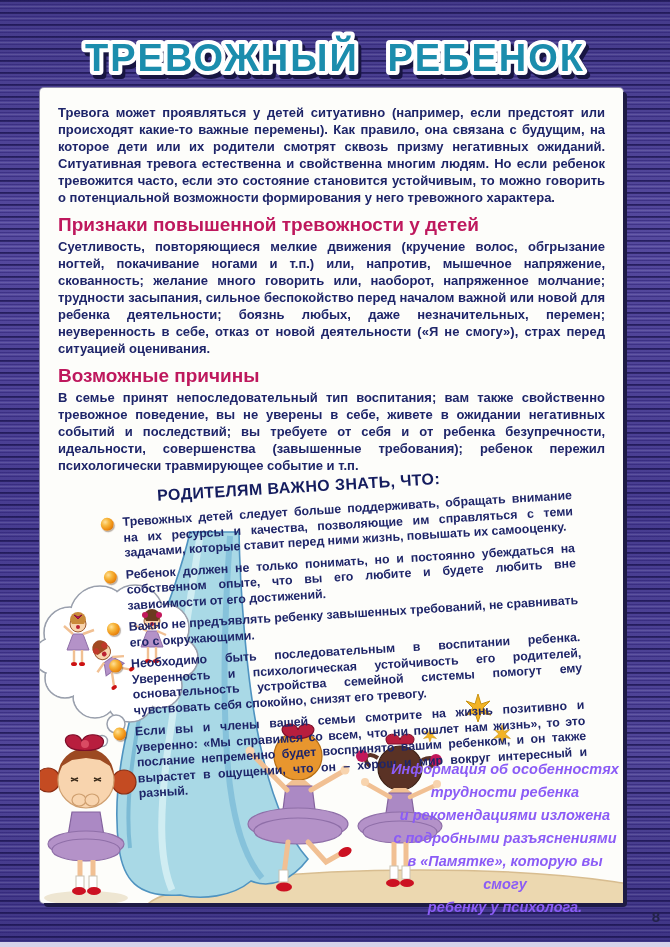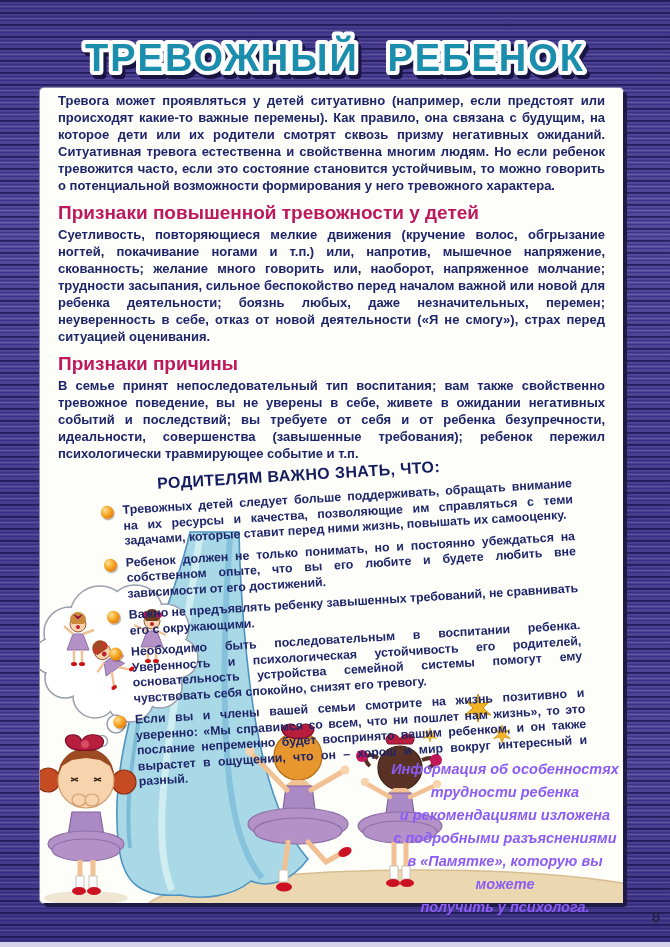--- a/index.html
+++ b/index.html
@@ -23,21 +23,21 @@
     letter-spacing:2px;word-spacing:16px;
     fill:#1b8dad;stroke:#ffffff;stroke-width:8px;stroke-linejoin:round;paint-order:stroke;
     filter:drop-shadow(3px 4px 0 #181542);
   }
   .sheet{
     position:absolute;left:40px;top:88px;width:583px;height:815px;
     background:#fdfdfa;border-radius:4px;
     box-shadow:4px 4px 0 #1e1b44, 0 0 0 1px #8f8caa;
   }
   .para{margin:0 18px;color:#1e2569;font-size:13px;line-height:17px;font-weight:bold;text-align:justify;}
-  .intro{margin-top:4px;}
+  .intro{margin-top:16px;}
   h2{margin:7px 18px 2px;color:#be185d;font-size:19px;line-height:23px;font-weight:bold;}
   .tilted{position:relative;z-index:2;margin:16px 0 0 68px;width:472px;transform:rotate(-3.4deg);transform-origin:0 50%;}
   .pheading{margin-left:58px;color:#141c5e;font-size:16px;font-weight:bold;letter-spacing:.4px;}
   .blist{list-style:none;margin:8px 0 0;padding:0;}
   .blist li{display:flex;gap:9px;margin:6px 0;color:#1e2569;font-size:12.3px;line-height:15.5px;font-weight:bold;text-align:justify;}
   .dot{flex:none;width:13px;height:13px;margin-top:2px;border-radius:50%;
     background:radial-gradient(circle at 35% 32%, #ffe09a 0%, #f7b83f 30%, #ee8d12 62%, #b85c0a 100%);
     box-shadow:1px 1.5px 1px rgba(60,30,0,.35);}
   .illo{position:absolute;left:0;top:440px;width:583px;height:375px;z-index:1;}
   .rednote{
@@ -55,21 +55,21 @@
     <text x="335" y="45" text-anchor="middle">ТРЕВОЖНЫЙ  РЕБЕНОК</text>
   </svg>
 
   <div class="sheet">
 
     <p class="para intro">Тревога может проявляться у детей ситуативно (например, если предстоят или происходят какие-то важные перемены). Как правило, она связана с будущим, на которое дети или их родители смотрят сквозь призму негативных ожиданий. Ситуативная тревога естественна и свойственна многим людям. Но если ребенок тревожится часто, если это состояние становится устойчивым, то можно говорить о потенциальной возможности формирования у него тревожного характера.</p>
 
     <h2>Признаки повышенной тревожности у детей</h2>
     <p class="para">Суетливость, повторяющиеся мелкие движения (кручение волос, обгрызание ногтей, покачивание ногами и т.п.) или, напротив, мышечное напряжение, скованность; желание много говорить или, наоборот, напряженное молчание; трудности засыпания, сильное беспокойство перед началом важной или новой для ребенка деятельности; боязнь любых, даже незначительных, перемен; неуверенность в себе, отказ от новой деятельности («Я не смогу»), страх перед ситуацией оценивания.</p>
 
-    <h2>Признаки причины</h2>
+    <h2>Возможные причины</h2>
     <p class="para">В семье принят непоследовательный тип воспитания;  вам также свойственно тревожное поведение, вы не уверены в себе, живете в ожидании негативных событий и последствий; вы требуете от себя и от ребенка безупречности, идеальности, совершенства (завышенные требования); ребенок пережил психологически травмирующее событие и т.п.</p>
 
     <div class="tilted">
       <div class="pheading">РОДИТЕЛЯМ ВАЖНО ЗНАТЬ, ЧТО:</div>
       <ul class="blist">
         <li>
           <span class="dot"></span>
           <span>Тревожных детей следует больше поддерживать, обращать внимание на их ресурсы и качества, позволяющие им справляться с теми задачами, которые ставит перед ними жизнь, повышать их самооценку.</span>
         </li>
         <li>
@@ -238,20 +238,20 @@
         <path transform="translate(462,206) scale(.65)" d="M0,-14 L3,-4 L12,-7 L5,0 L13,7 L3,5 L0,14 L-3,5 L-13,7 L-5,0 L-12,-7 L-3,-4 Z"></path>
         <path transform="translate(390,207) scale(.5)" d="M0,-14 L3,-4 L12,-7 L5,0 L13,7 L3,5 L0,14 L-3,5 L-13,7 L-5,0 L-12,-7 L-3,-4 Z"></path>
       </g>
     </svg>
 
     <div class="rednote">
       <div>Информация об особенностях</div>
       <div>трудности ребенка</div>
       <div>и рекомендациями изложена</div>
       <div>с подробными разъяснениями</div>
-      <div>в «Памятке», которую вы можете</div>
-      <div>получить у психолога.</div>
+      <div>в «Памятке», которую вы смогу</div>
+      <div>ребенку у психолога.</div>
     </div>
 
   </div>
 
   <div class="pagenum">8</div>
 </div>
 
 </body></html>

